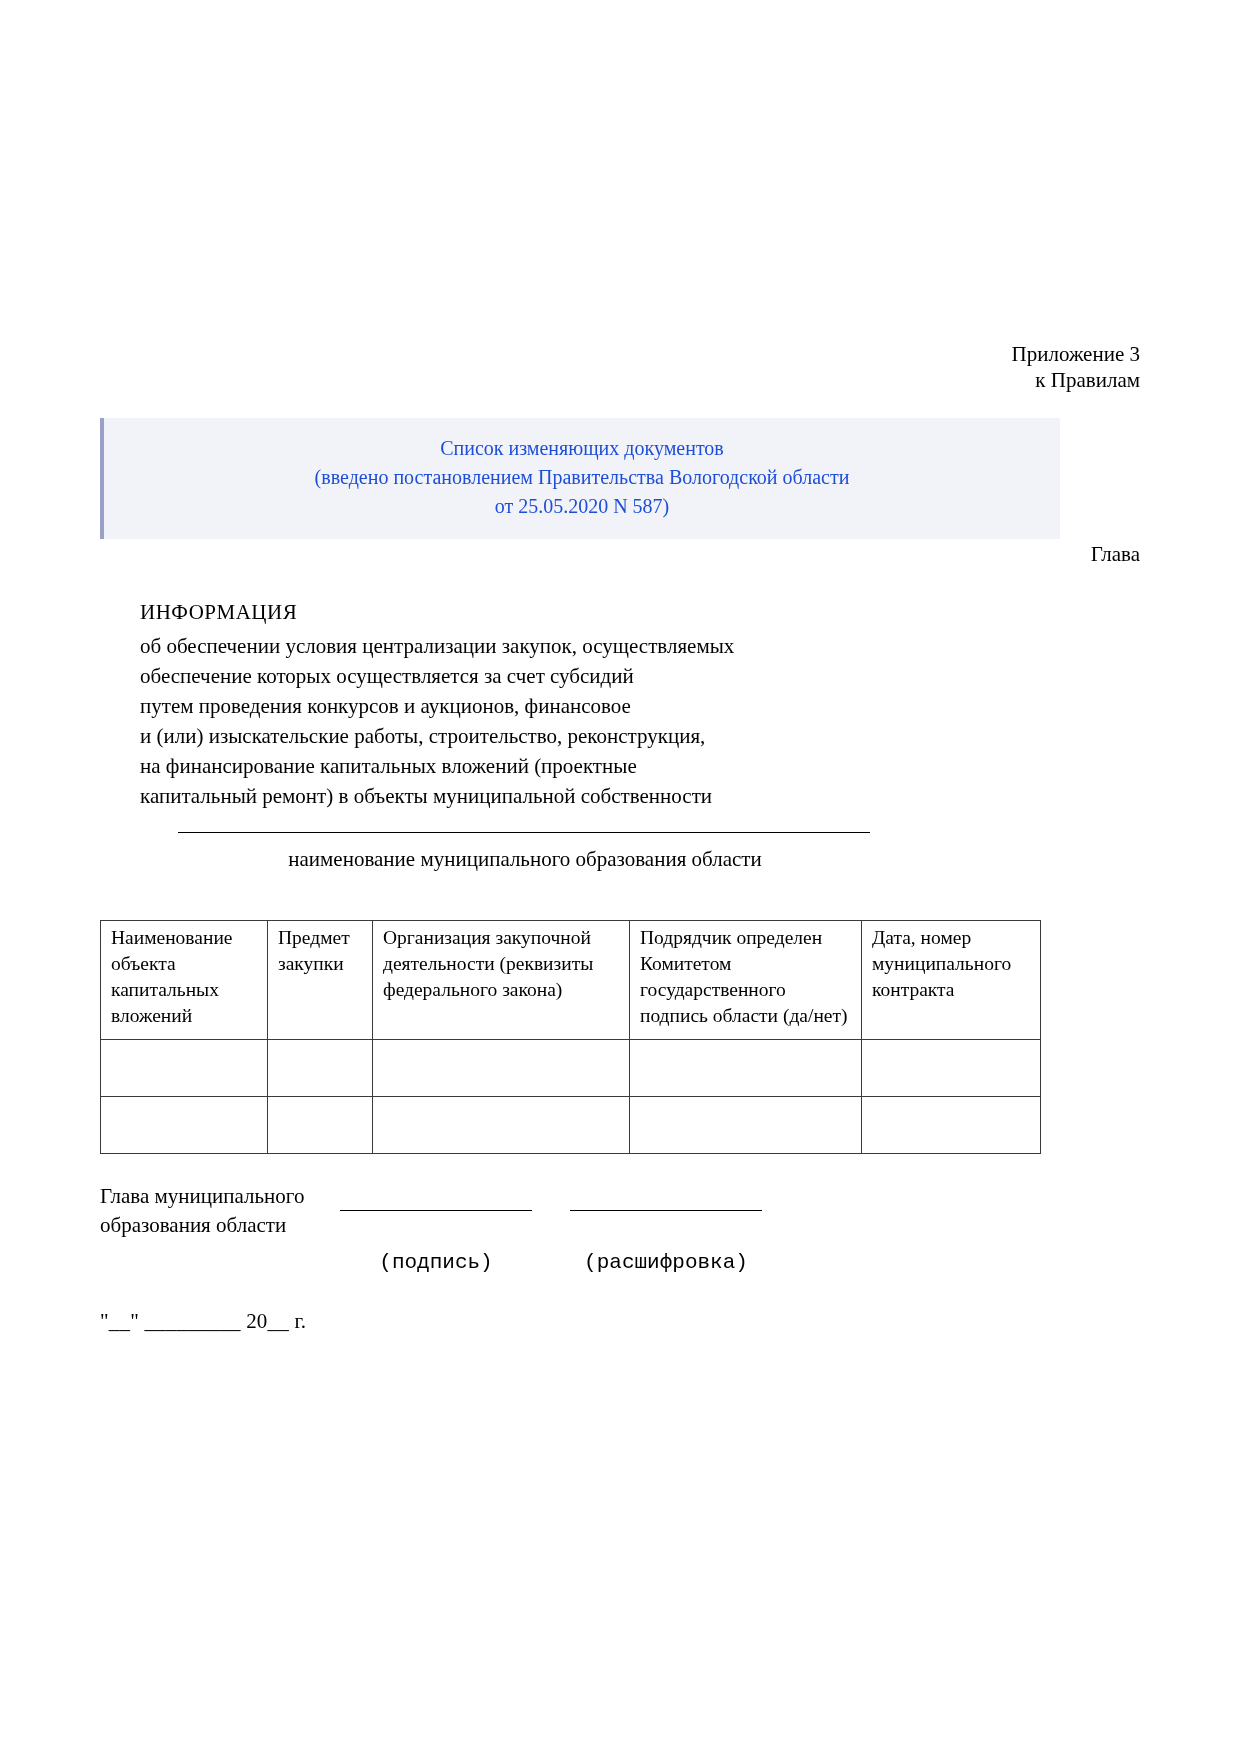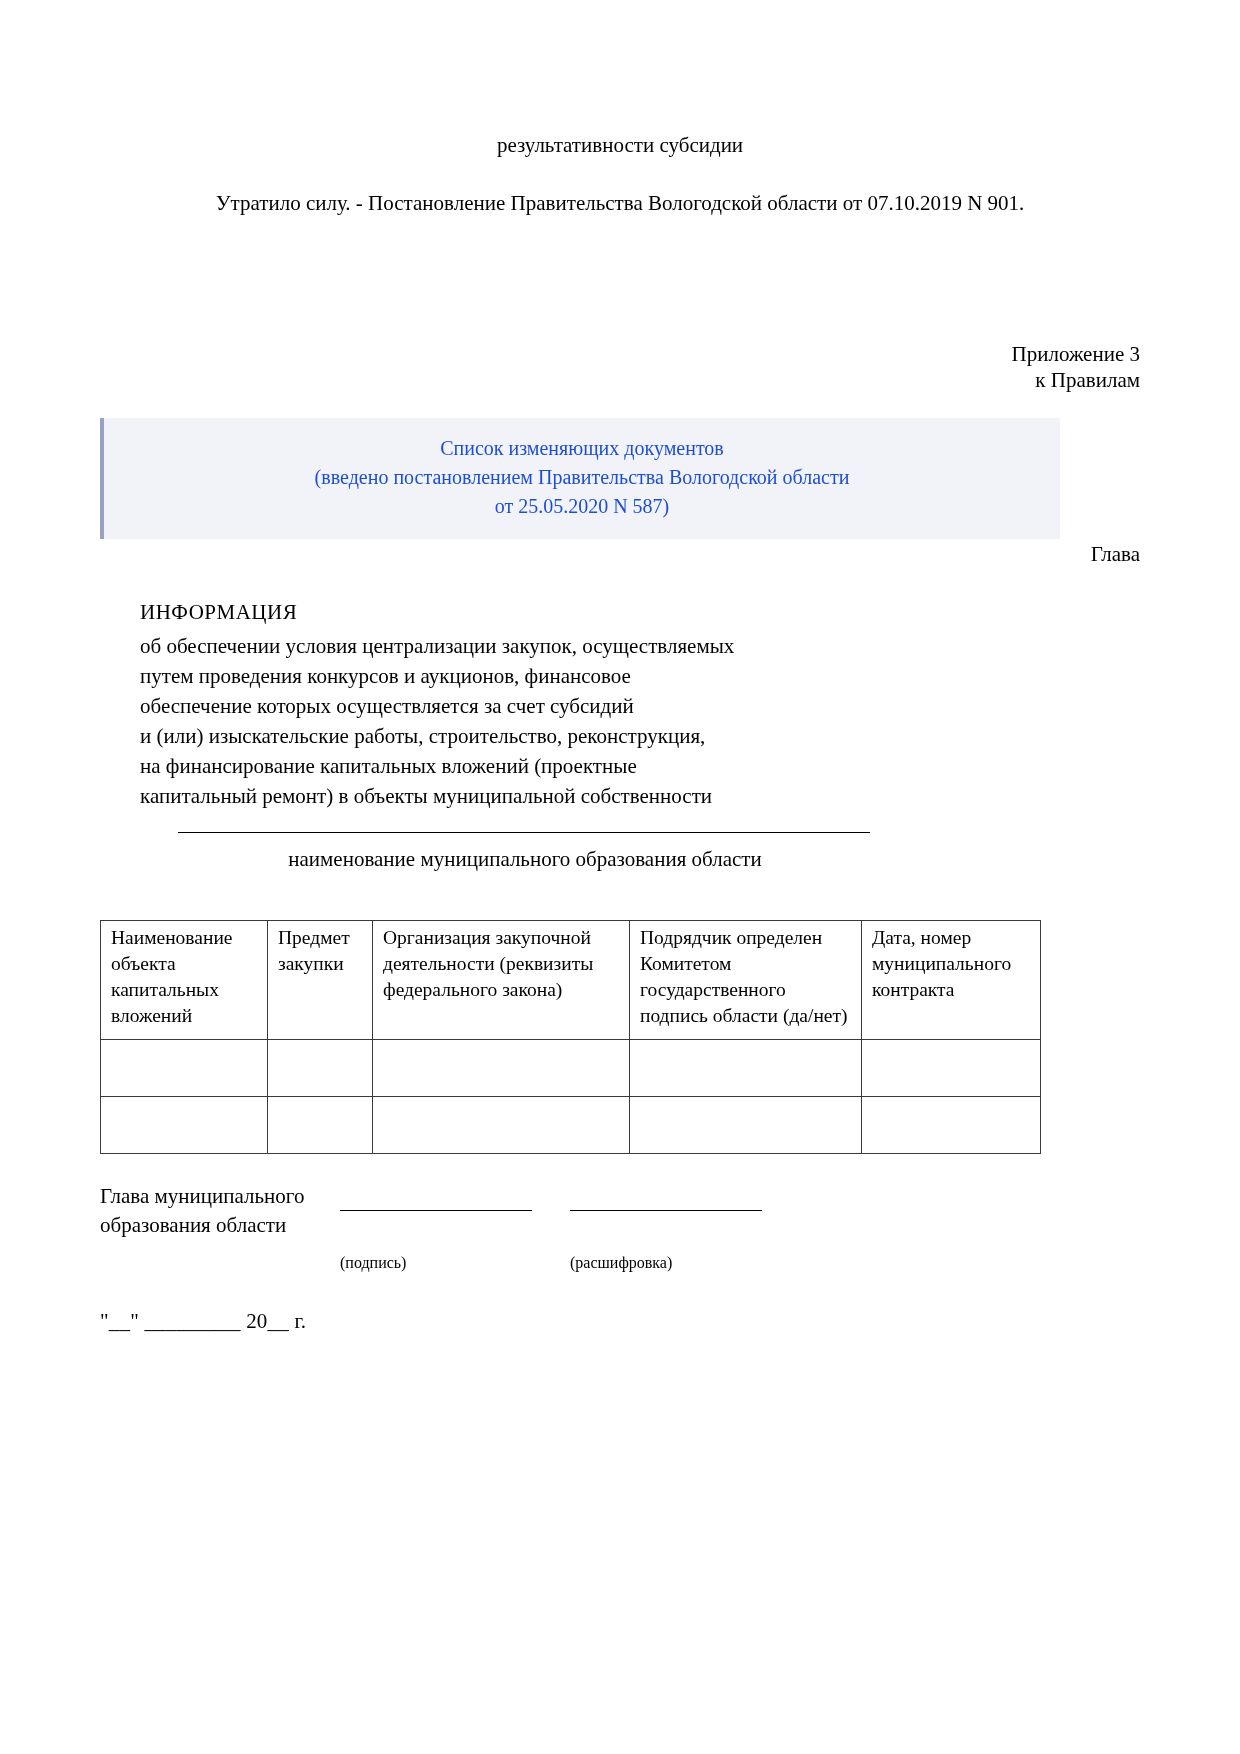--- a/index.html
+++ b/index.html
@@ -166,57 +166,54 @@
     height: 2px;
   }
   .sign-captions {
     display: flex;
     gap: 38px;
     margin-left: 240px;
     margin-top: 8px;
   }
   .sign-caption {
     width: 192px;
-    text-align: left;
-    font-size: 16px;
+    text-align: center;
+    font-size: 21px;
+    font-family: Liberation Mono, monospace;
   }
   .date-line {
     margin-top: 30px;
     font-size: 21px;
     letter-spacing: 0.2px;
   }
 </style>
 </head>
 <body>
 
 <div class="page">
 
-  <div class="top-block">
-    <div class="top-line-1">результативности субсидии</div>
-    <div class="top-line-2">Утратило силу. - Постановление Правительства Вологодской области от 07.10.2019 N 901.</div>
-  </div>
 
   <div class="appendix-block">
     <div>Приложение 3</div>
     <div>к Правилам</div>
   </div>
 
   <div class="notice-box">
     <div>Список изменяющих документов</div>
     <div>(введено постановлением Правительства Вологодской области</div>
     <div>от 25.05.2020 N 587)</div>
   </div>
 
   <div class="form-label">Глава</div>
 
   <div class="heading-block">
     <div class="heading-title">ИНФОРМАЦИЯ</div>
     <div>об обеспечении условия централизации закупок, осуществляемых</div>
+    <div>обеспечение которых осуществляется за счет субсидий</div>
     <div>путем проведения конкурсов и аукционов, финансовое</div>
-    <div>обеспечение которых осуществляется за счет субсидий</div>
     <div>и (или) изыскательские работы, строительство, реконструкция,</div>
     <div>на финансирование капитальных вложений (проектные</div>
     <div>капитальный ремонт) в объекты муниципальной собственности</div>
   </div>
 
   <div class="muni-rule"></div>
   <div class="muni-caption">наименование муниципального образования области</div>
 
   <table class="data-table">
     <colgroup>

